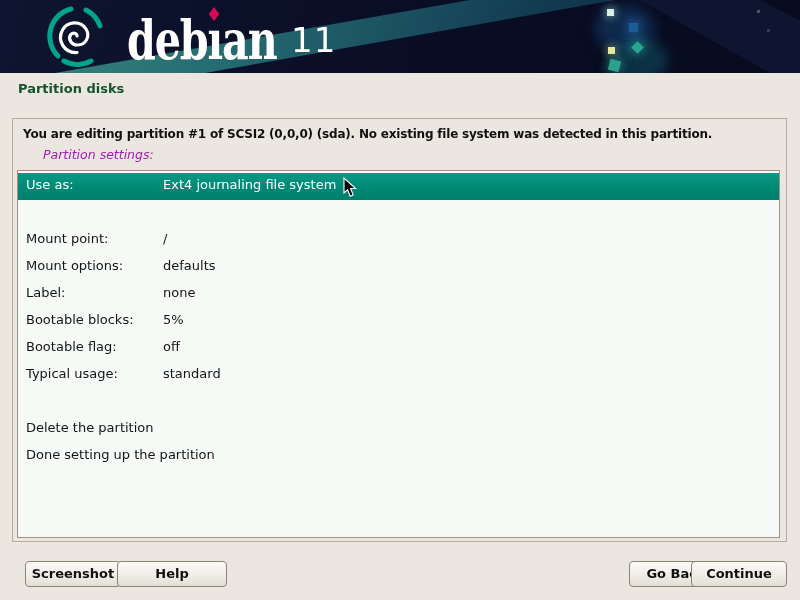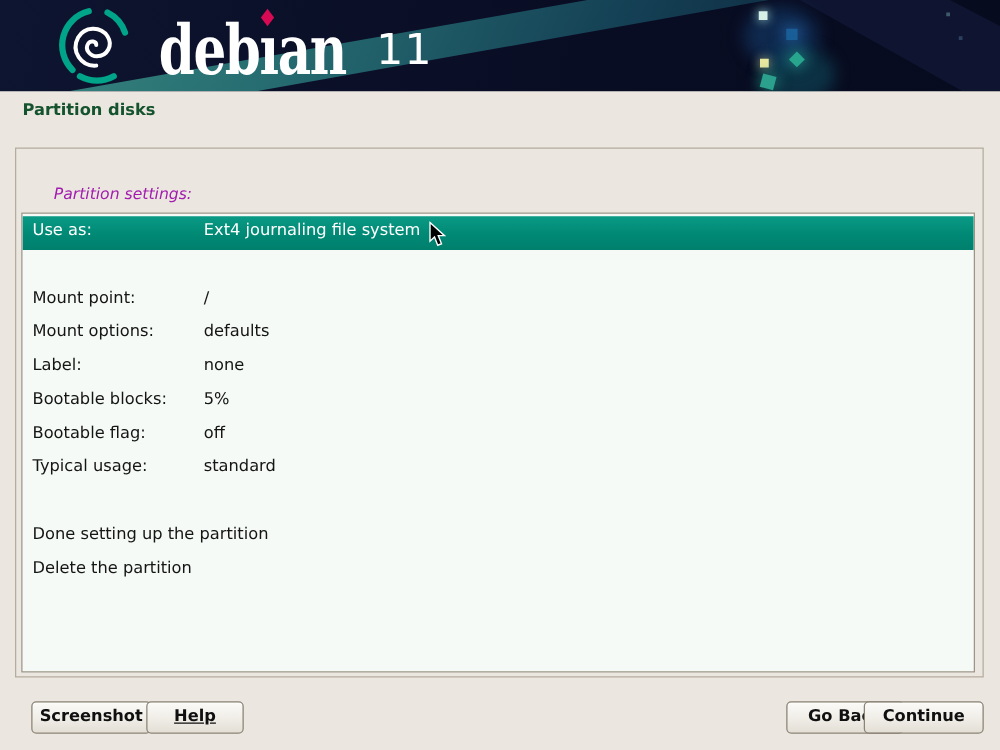--- a/index.html
+++ b/index.html
@@ -48,21 +48,21 @@
     color: #ffffff; white-space: nowrap;
     transform: scaleX(0.75); transform-origin: left bottom;
   }
   .brand-i { position: relative; display: inline-block; line-height: 55px; }
   .brand-diamond {
     position: absolute; left: 50%; top: -3px;
     width: 10px; height: 10px; margin-left: -6px;
     background: #d70a53; transform: rotate(45deg);
   }
   .brand-version {
-    position: absolute; left: 301px; bottom: 16px;
+    position: absolute; left: 291px; bottom: 16px;
     font-family: "DejaVu Sans", sans-serif;
     font-size: 34px; line-height: 34px; color: #ffffff; letter-spacing: 1px;
   }
 
   
   .page-title {
     position: absolute; left: 18px; top: 81px;
     font-size: 13px; font-weight: bold; color: #14532d;
   }
 
@@ -104,21 +104,21 @@
   .btn {
     position: absolute; top: 561px; height: 26px;
     border: 1px solid #8b8375; border-radius: 4px;
     background: linear-gradient(180deg, #fbfaf8 0%, #f0ede7 55%, #e3dfd6 100%);
     font-family: "DejaVu Sans", sans-serif;
     font-size: 13px; font-weight: bold; color: #101010;
     text-align: center; line-height: 24px; cursor: default;
     box-shadow: 0 1px 0 rgba(255,255,255,0.6) inset;
   }
   .btn-screenshot { left: 25px;  width: 96px; }
-  .btn-help       { left: 117px; width: 78px; text-decoration: underline; }
+  .btn-help       { left: 117px; width: 110px; }
   .btn-goback     { left: 589px; width: 94px; margin-left: 40px; }
   .btn-continue   { left: 691px; width: 96px; }
 </style>
 </head>
 <body>
 
 <div class="banner">
   <div class="wedge-teal"></div>
   <div class="wedge-dark"></div>
   <div class="glow glow-1"></div>
@@ -140,20 +140,21 @@
     <path d="M 33 32 c 0 -3 -4.5 -4 -6.5 -1 c -3 4.5 1.5 10 7 10 c 8.5 0 13 -9 8.5 -16 c -5.5 -8.5 -18.5 -8 -23.5 1 c -6 11 2.5 23.5 14.5 22.5" fill="none" stroke="#ffffff" stroke-width="3.2" stroke-linecap="round"></path>
   </svg>
 
   <div class="brand"><span>deb</span><span class="brand-i"><span>ı</span><span class="brand-diamond"></span></span><span>an</span></div>
   <div class="brand-version">11</div>
 </div>
 
 <div class="page-title">Partition disks</div>
 
 <div class="outer-box">
+  <div class="edit-message">You are editing partition #1 of SCSI2 (0,0,0) (sda). No existing file system was detected in this partition.</div>
   <div class="settings-label">Partition settings:</div>
 
   <div class="plist">
     <div class="prow selected">
       <span class="plabel">Use as:</span><span class="pvalue">Ext4 journaling file system</span>
     </div>
     <div class="prow spacer"></div>
     <div class="prow">
       <span class="plabel">Mount point:</span><span class="pvalue">/</span>
     </div>
@@ -166,22 +167,22 @@
     <div class="prow">
       <span class="plabel">Bootable blocks:</span><span class="pvalue">5%</span>
     </div>
     <div class="prow">
       <span class="plabel">Bootable flag:</span><span class="pvalue">off</span>
     </div>
     <div class="prow">
       <span class="plabel">Typical usage:</span><span class="pvalue">standard</span>
     </div>
     <div class="prow spacer"></div>
+    <div class="prow">Delete the partition</div>
     <div class="prow">Done setting up the partition</div>
-    <div class="prow">Delete the partition</div>
   </div>
 </div>
 
 <svg class="cursor" viewBox="0 0 14 21">
   <path d="M1 1 L1 16 L4.6 12.6 L7.2 19.2 L10.2 18 L7.6 11.5 L12.6 11.5 Z" fill="#000000" stroke="#ffffff" stroke-width="1.1"></path>
 </svg>
 
 <div class="btn btn-screenshot">Screenshot</div>
 <div class="btn btn-help">Help</div>
 <div class="btn btn-goback">Go Back</div>

